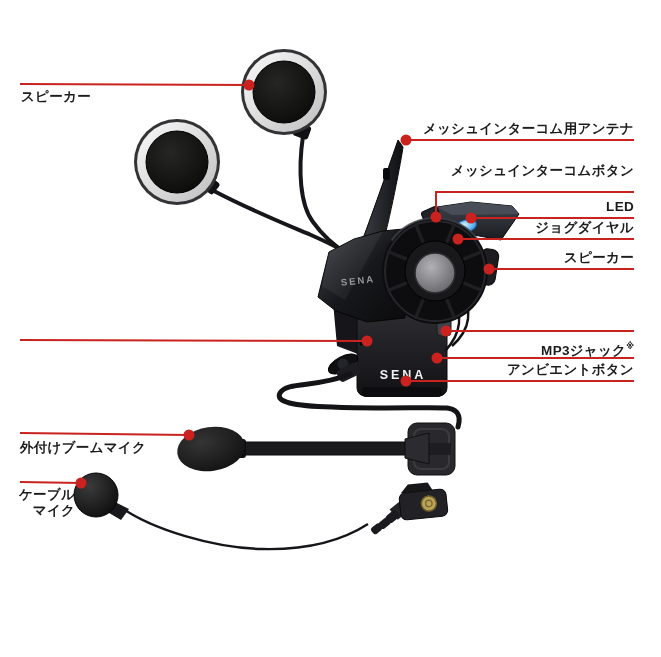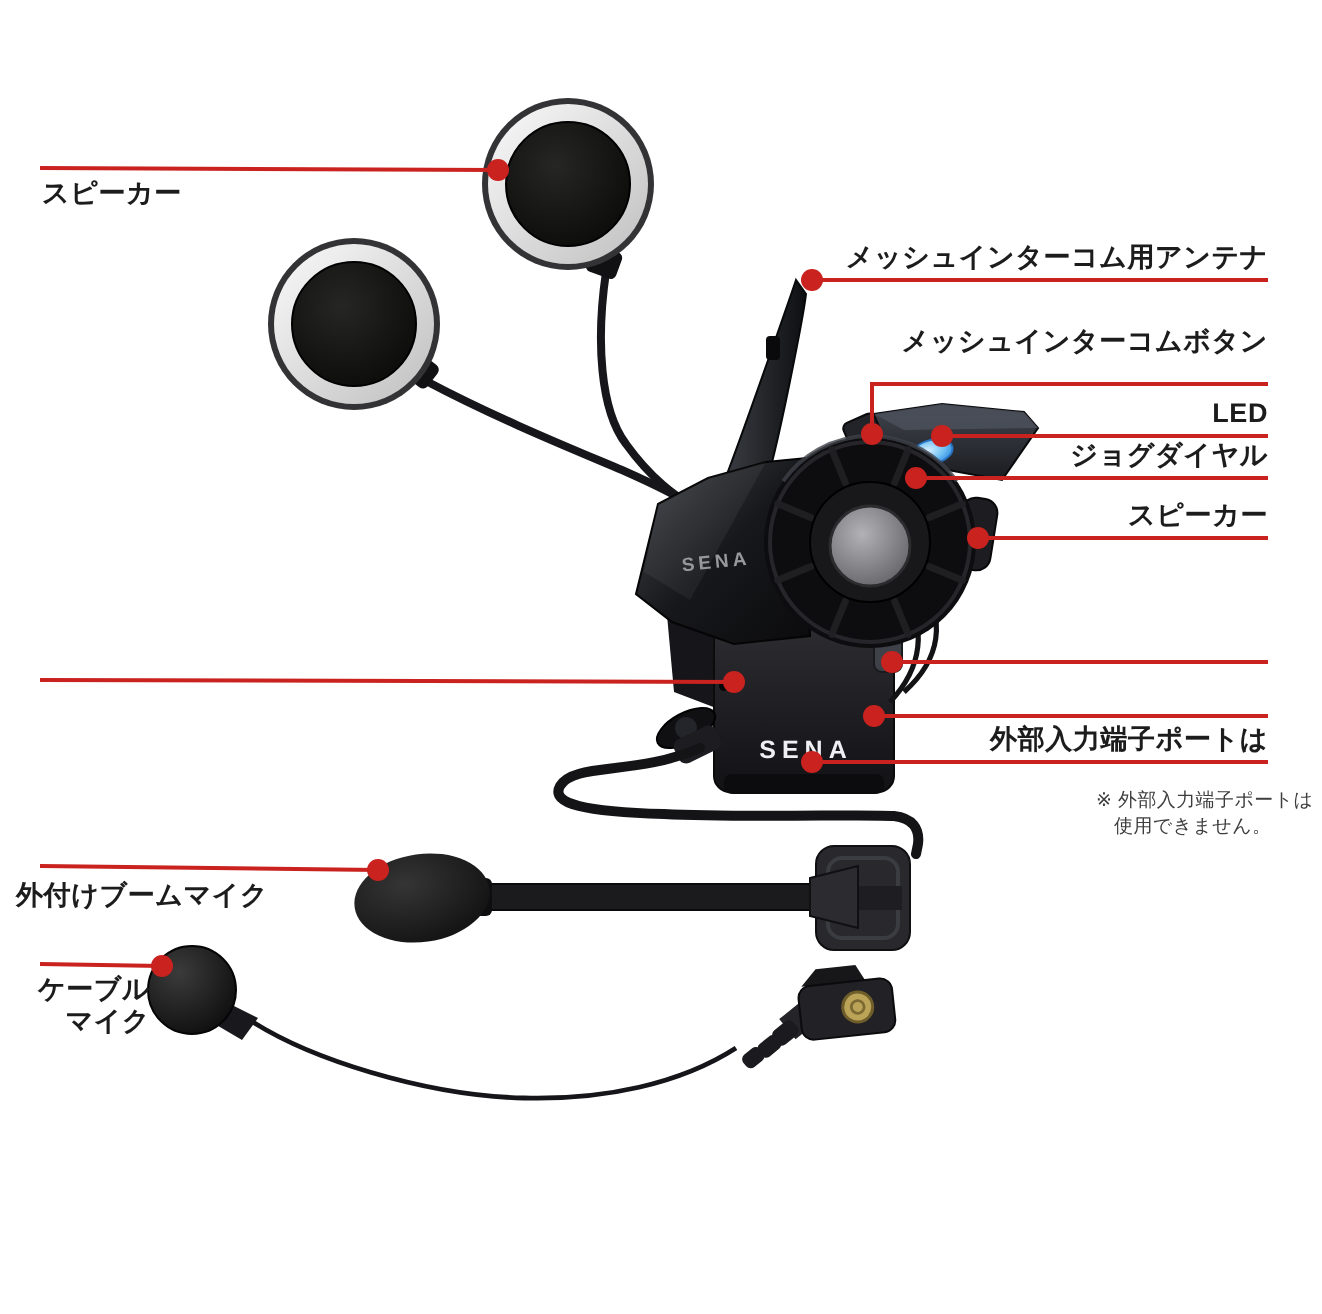--- a/index.html
+++ b/index.html
@@ -194,31 +194,30 @@
       <circle cx="446" cy="331" r="5.5"></circle>
       <circle cx="437" cy="358" r="5.5"></circle>
       <circle cx="406" cy="381" r="5.5"></circle>
       <circle cx="367" cy="341" r="5.5"></circle>
       <circle cx="189" cy="435" r="5.5"></circle>
       <circle cx="81" cy="483" r="5.5"></circle>
     </g>
   </svg>
 
   <div class="label label-left" style="left:21px;top:89px">スピーカー</div>
-  <div class="label label-left" style="left:8px;top:440px">外付けブームマイク</div>
+  <div class="label label-left" style="left:20px;top:440px">外付けブームマイク</div>
   <div class="label label-left two-line" style="left:19px;top:487px">
     <span>ケーブル</span>
     <span>マイク</span>
   </div>
 
   <div class="label label-right" style="top:121px">メッシュインターコム用アンテナ</div>
   <div class="label label-right" style="top:163px">メッシュインターコムボタン</div>
   <div class="label label-right" style="top:199px">LED</div>
   <div class="label label-right" style="top:220px">ジョグダイヤル</div>
   <div class="label label-right" style="top:250px">スピーカー</div>
-  <div class="label label-right" style="top:362px">外部入力端子ポートは</div>
-
-  <div class="note">
-    <div class="line1">※ 外部入力端子ポートは</div>
-    <div class="line2">使用できません。</div>
+  <div class="label label-right" style="top:339px">
+    <span>MP3ジャック</span><sup>※</sup>
   </div>
+  <div class="label label-right" style="top:362px">アンビエントボタン</div>
+
 
 </div>
 
 </body></html>

